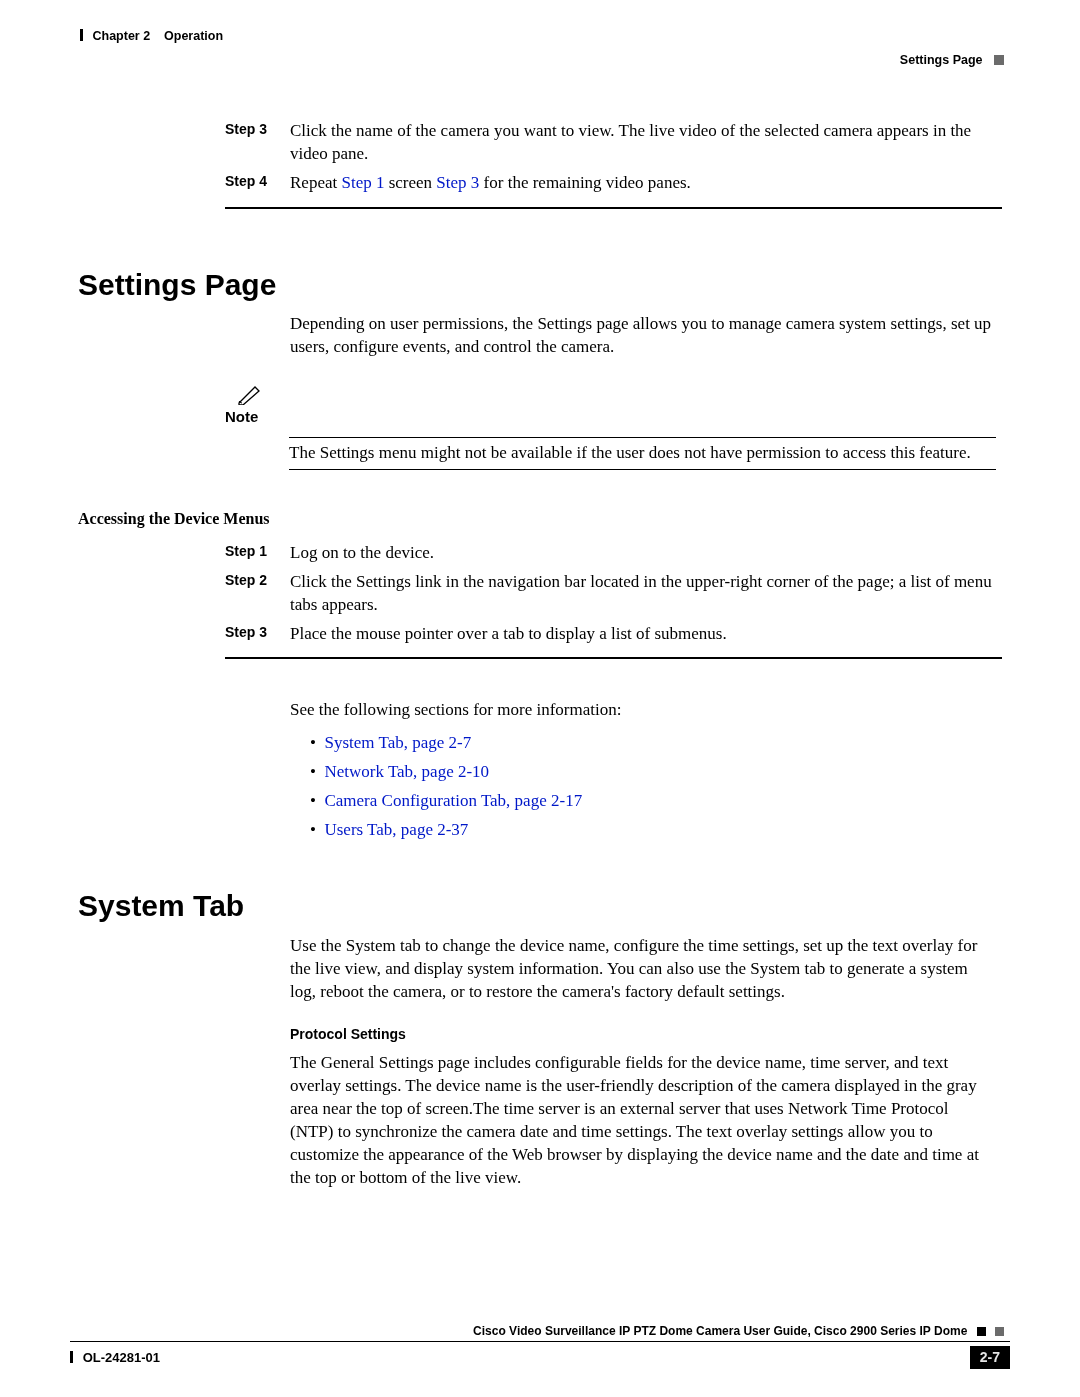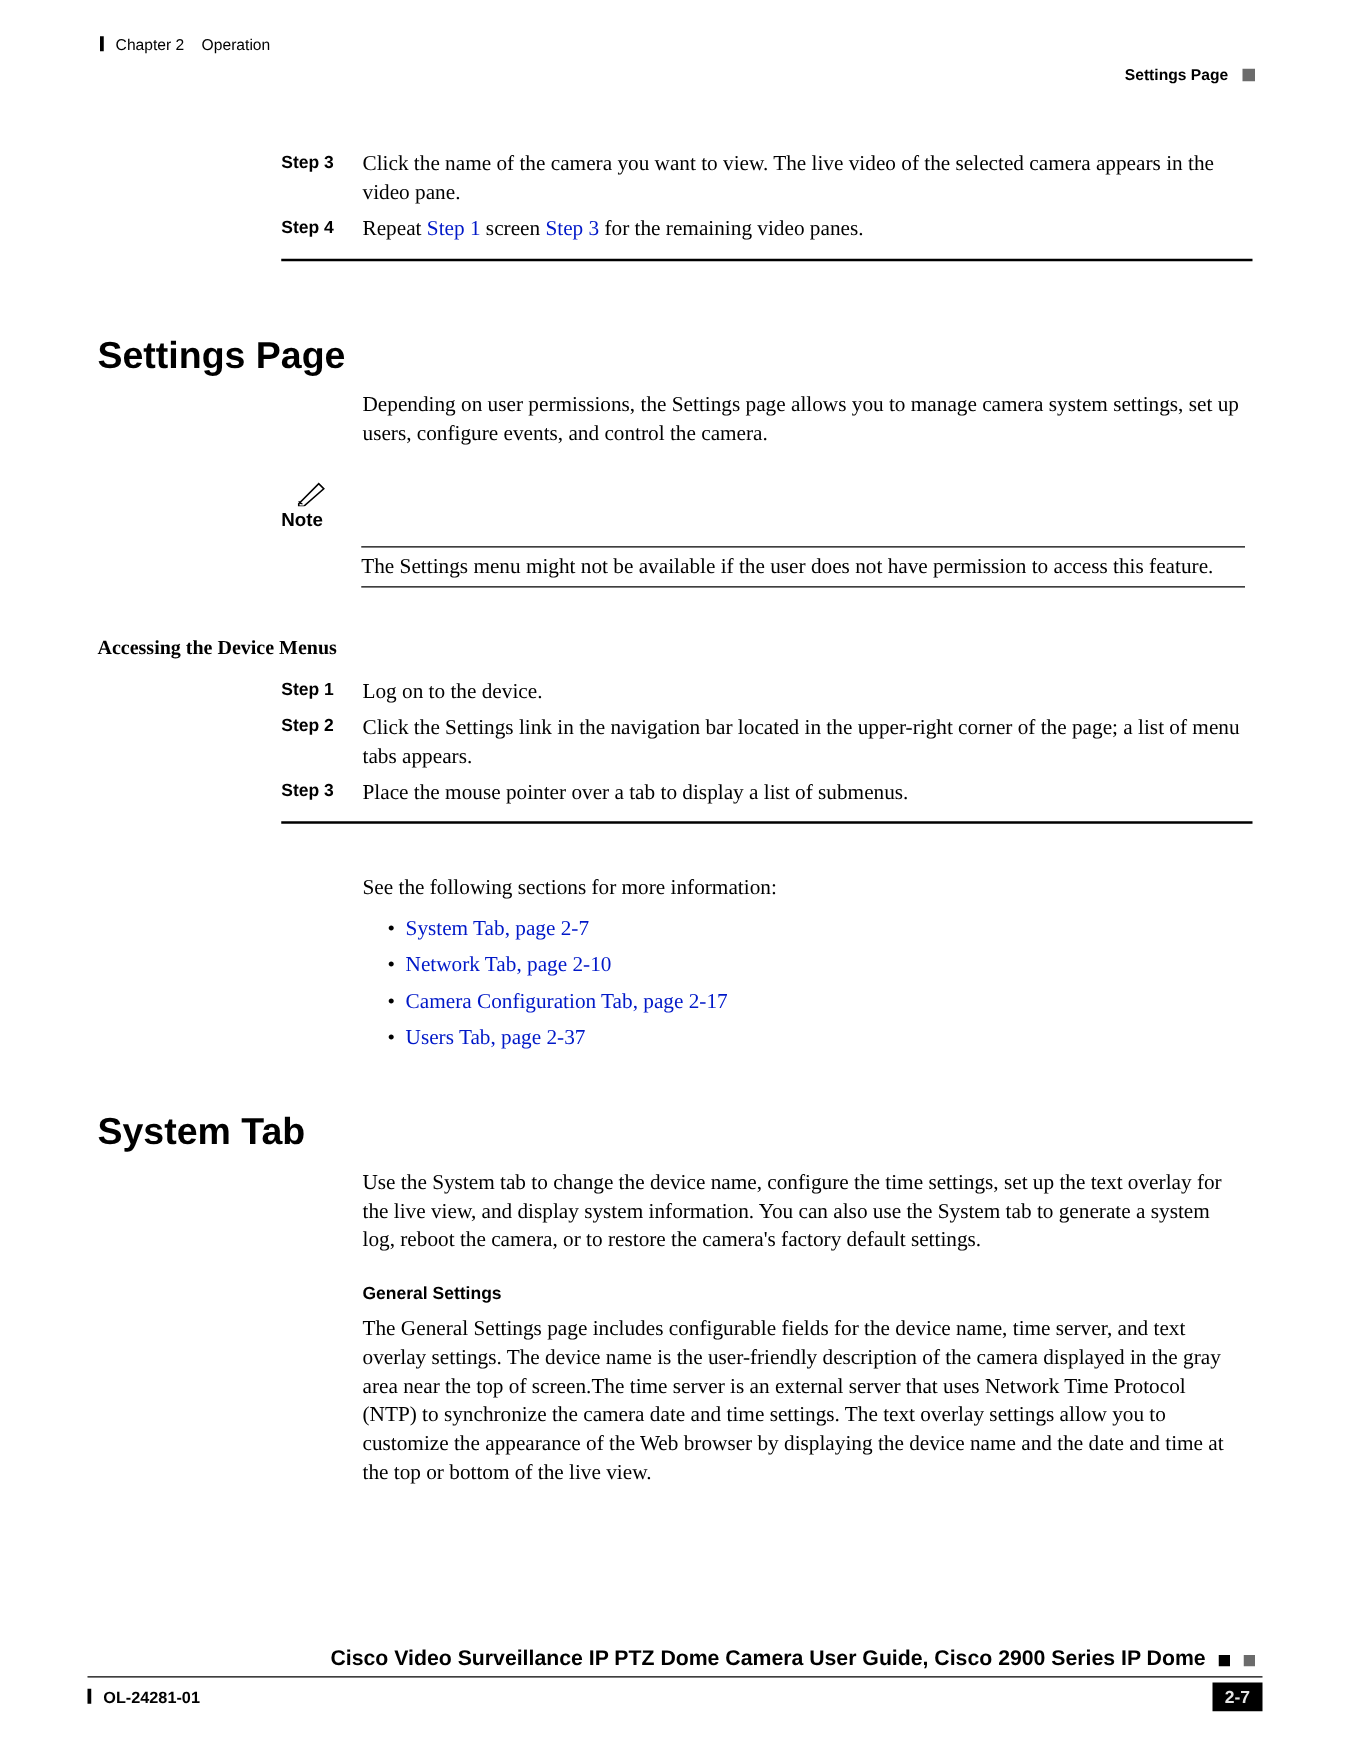--- a/index.html
+++ b/index.html
@@ -19,21 +19,21 @@
     height: 1397px;
     padding: 30px 70px 40px 70px;
   }
   
   .header-left {
     position: absolute;
     top: 28px;
     left: 80px;
     font-family: Arial, Helvetica, sans-serif;
     font-size: 12.5px;
-    font-weight: normal;
+    font-weight: bold;
   }
   .header-left .vbar {
     display: inline-block;
     width: 3px; height: 12px;
     background: #000;
     vertical-align: -1px;
     margin-right: 6px;
   }
   .header-right {
     position: absolute;
@@ -128,21 +128,21 @@
     margin-top: 22px;
   }
   
   .footer {
     position: absolute;
     left: 70px; right: 70px; bottom: 28px;
   }
   .footer .title-line {
     text-align: right;
     font-family: Arial, Helvetica, sans-serif;
-    font-size: 17px;
+    font-size: 12px;
     font-weight: bold;
     position: relative;
     padding-right: 6px;
   }
   .footer .title-line .sq {
     display: inline-block;
     width: 9px; height: 9px;
     background: #000;
     vertical-align: -1px;
     margin-left: 6px;
@@ -260,21 +260,21 @@
   <ul class="bullets">
     <li><span class="link">System Tab, page 2-7</span></li>
     <li><span class="link">Network Tab, page 2-10</span></li>
     <li><span class="link">Camera Configuration Tab, page 2-17</span></li>
     <li><span class="link">Users Tab, page 2-37</span></li>
   </ul>
 
   <h1 class="sect" style="margin-top:44px;">System Tab</h1>
   <p class="body-para intro-para">Use the System tab to change the device name, configure the time settings, set up the text overlay for the live view, and display system information. You can also use the System tab to generate a system log, reboot the camera, or to restore the camera's factory default settings.</p>
 
-  <div class="body-para runin">General Settings</div>
+  <div class="body-para runin">Protocol Settings</div>
   <p class="body-para" style="margin-top:8px;">The General Settings page includes configurable fields for the device name, time server, and text overlay settings. The device name is the user-friendly description of the camera displayed in the gray area near the top of screen.The time server is an external server that uses Network Time Protocol (NTP) to synchronize the camera date and time settings. The text overlay settings allow you to customize the appearance of the Web browser by displaying the device name and the date and time at the top or bottom of the live view.</p>
 
   <div class="footer">
     <div class="title-line">
       <span>Cisco Video Surveillance IP PTZ Dome Camera User Guide, Cisco 2900 Series IP Dome</span>
       <span class="sq"></span>
       <span class="sq" style="background:#6b6b6b;"></span>
     </div>
     <div class="rule"></div>
     <div class="bottom-row">

